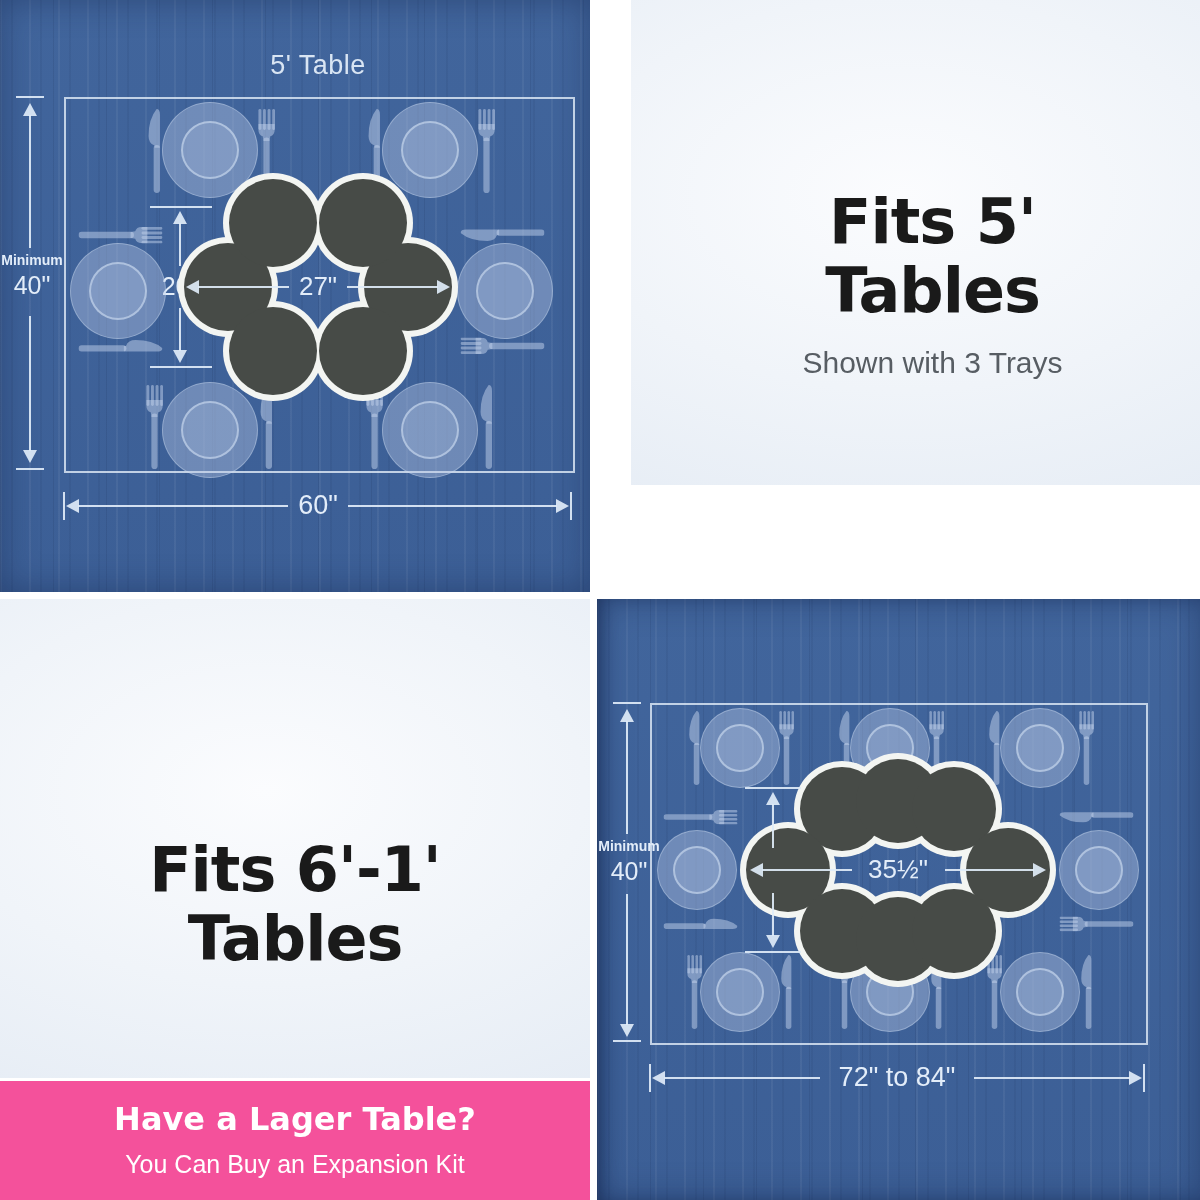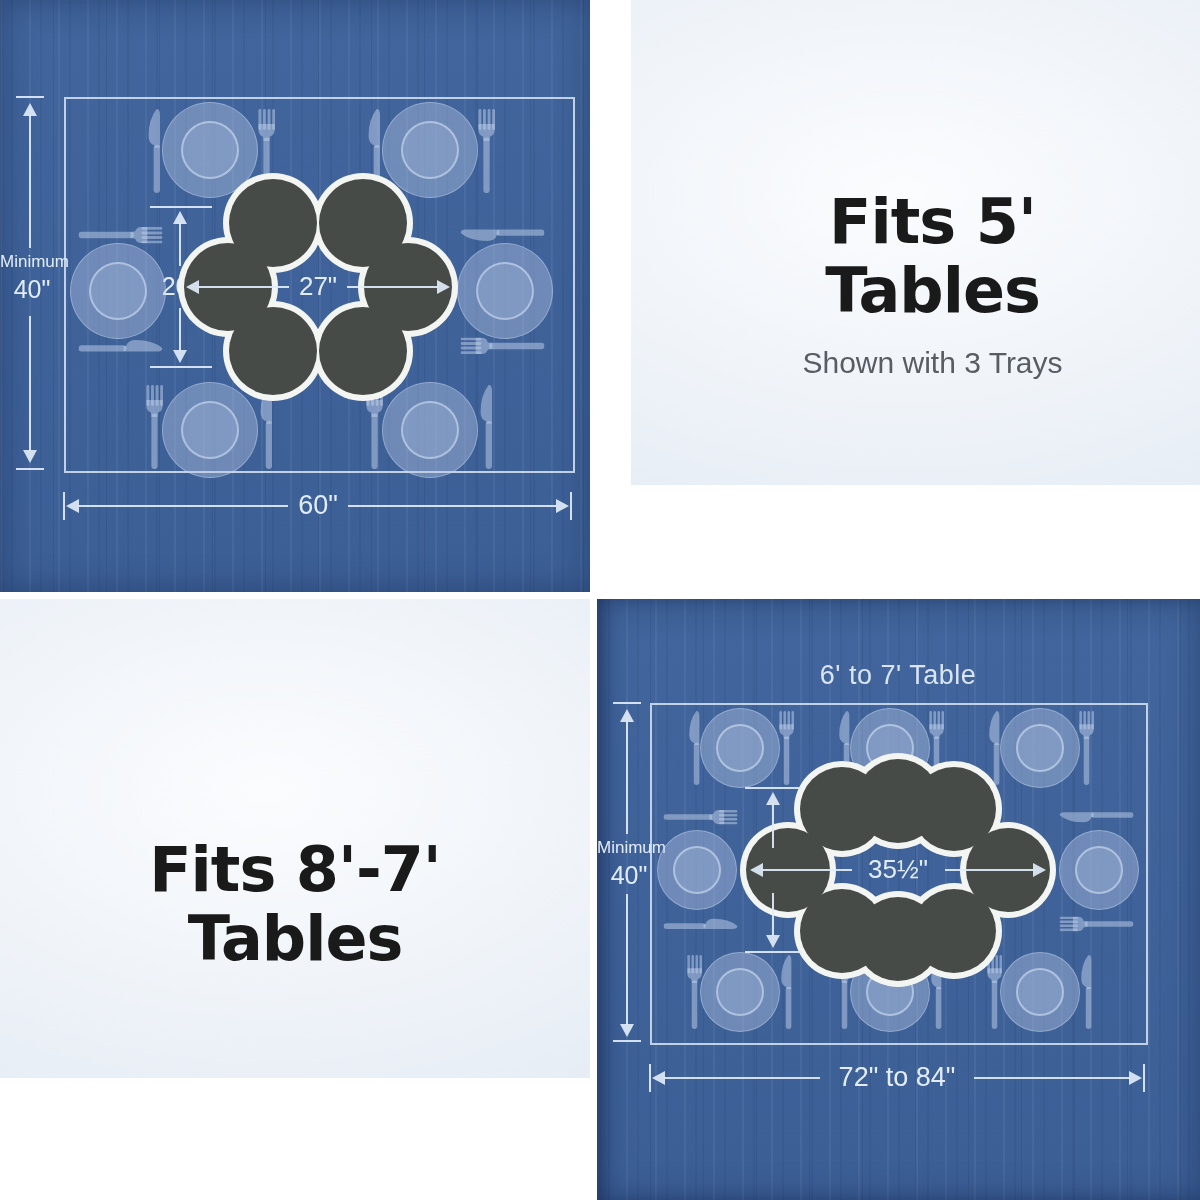--- a/index.html
+++ b/index.html
@@ -13,36 +13,37 @@
       repeating-linear-gradient(90deg, rgba(10,24,58,0.10) 0 1px, rgba(0,0,0,0) 1px 53px),
       linear-gradient(180deg,#41659c,#3c5f96);
     box-shadow: inset 0 0 34px rgba(12,28,64,0.40);
   }
   .light{background: radial-gradient(120% 90% at 45% 40%, #fbfcfe 0%, #f0f4f9 45%, #e1e9f3 100%);}
   .dtitle{position:absolute;text-align:center;font-weight:500;font-size:27px;color:#d9e5f3;letter-spacing:0.5px;}
   .trect{position:absolute;border:2px solid rgba(223,234,247,0.82);}
   .dlabel{position:absolute;text-align:center;font-size:26px;color:#e3edf9;}
   .dlabel.sm{font-size:25px;}
   .minlabel{position:absolute;text-align:center;color:#e3edf9;}
-  .minlabel .t1{font-size:17px;font-weight:400;}
+  .minlabel .t1{font-size:14px;font-weight:700;}
   .minlabel .t2{font-size:25px;margin-top:3px;}
   .bigline{font-family:"DejaVu Sans",sans-serif;font-weight:700;font-size:62px;color:#1a1a1a;
            line-height:69px;text-align:center;letter-spacing:-1px;}
   .subline{font-size:30px;color:#575d63;line-height:40px;text-align:center;}
   .textblock{position:absolute;}
   #banner{position:absolute;left:0;top:1081px;width:590px;height:119px;background:#f4519b;text-align:center;}
   .banner-h{font-family:"DejaVu Sans",sans-serif;font-weight:700;font-size:32px;color:#ffffff;margin-top:19px;}
   .banner-s{font-size:25px;color:#ffffff;margin-top:12px;font-weight:400;}
 </style>
 </head>
 <body>
 
 <div id="stage">
 
   <div class="panel wood" id="panel-tl" style="left:0;top:0;width:590px;height:592px;">
+    <div class="dtitle" style="left:68px;top:50px;width:500px;">5' Table</div>
     <div class="trect" style="left:64px;top:97px;width:507px;height:372px;"></div>
     <div class="minlabel" style="left:0;top:252px;width:64px;">
       <div class="t1">Minimum</div>
       <div class="t2">40"</div>
     </div>
     <div class="dlabel sm" style="left:150px;top:272px;width:60px;">20"</div>
     <div class="dlabel" style="left:288px;top:271px;width:60px;">27"</div>
     <div class="dlabel" style="left:278px;top:490px;width:80px;font-size:27px;">60"</div>
     <div id="tl-decor">
         <div style="position: absolute; left: 145.5px; top: 109px; width: 17px; height: 84px; transform: rotate(0deg);"><svg viewBox="0 0 20 100" preserveAspectRatio="none" width="100%" height="100%">
@@ -193,28 +194,31 @@
   <div class="panel light" id="panel-tr" style="left:631px;top:0;width:603px;height:485px;">
     <div class="textblock" style="left:0;top:187px;width:603px;">
       <div class="bigline">Fits 5'</div>
       <div class="bigline">Tables</div>
       <div class="subline" style="margin-top:18px;">Shown with 3 Trays</div>
     </div>
   </div>
 
   <div class="panel light" id="panel-bl" style="left:0;top:599px;width:590px;height:479px;">
     <div class="textblock" style="left:0;top:236px;width:590px;">
-      <div class="bigline">Fits 8'-7'</div>
+      <div class="bigline">Fits 6'-1'</div>
       <div class="bigline">Tables</div>
     </div>
   </div>
 
+  <div id="banner">
+    <div class="banner-h">Have a Lager Table?</div>
+    <div class="banner-s">You Can Buy an Expansion Kit</div>
+  </div>
 
   <div class="panel wood" id="panel-br" style="left:597px;top:599px;width:603px;height:601px;box-shadow:inset 0 0 34px rgba(12,28,64,0.40), inset 10px 0 16px -6px rgba(10,25,60,0.45);">
-    <div class="dtitle" style="left:51px;top:61px;width:500px;">6' to 7' Table</div>
     <div class="trect" style="left:53px;top:104px;width:494px;height:338px;"></div>
     <div class="minlabel" style="left:0;top:239px;width:64px;">
       <div class="t1">Minimum</div>
       <div class="t2">40"</div>
     </div>
     <div class="dlabel sm" style="left:146px;top:256px;width:60px;">20"</div>
     <div class="dlabel" style="left:251px;top:255px;width:100px;">35½"</div>
     <div class="dlabel" style="left:200px;top:463px;width:200px;font-size:27px;">72" to 84"</div>
     <div id="br-decor">
         <div style="position: absolute; left: 89.5px; top: 112px; width: 15px; height: 74px; transform: rotate(0deg);"><svg viewBox="0 0 20 100" preserveAspectRatio="none" width="100%" height="100%">

